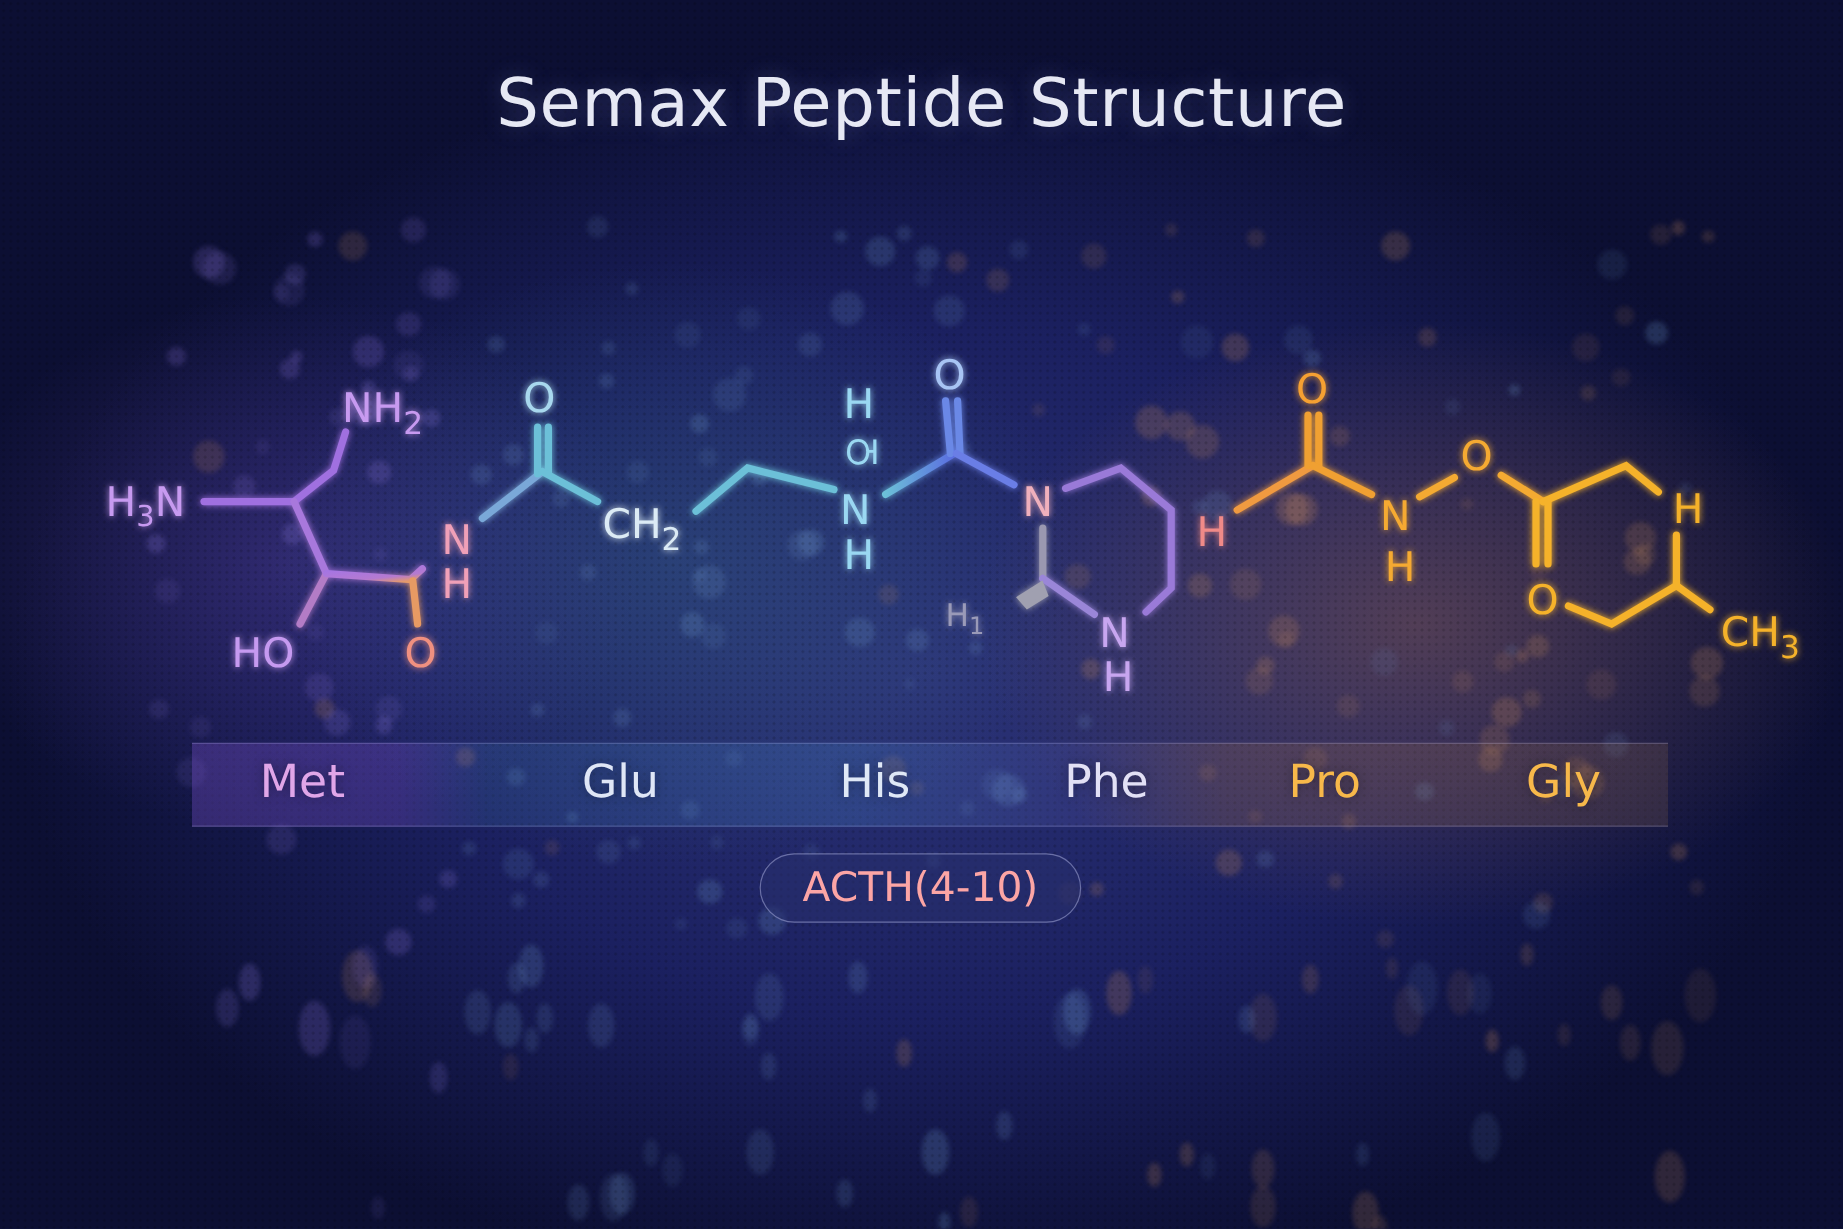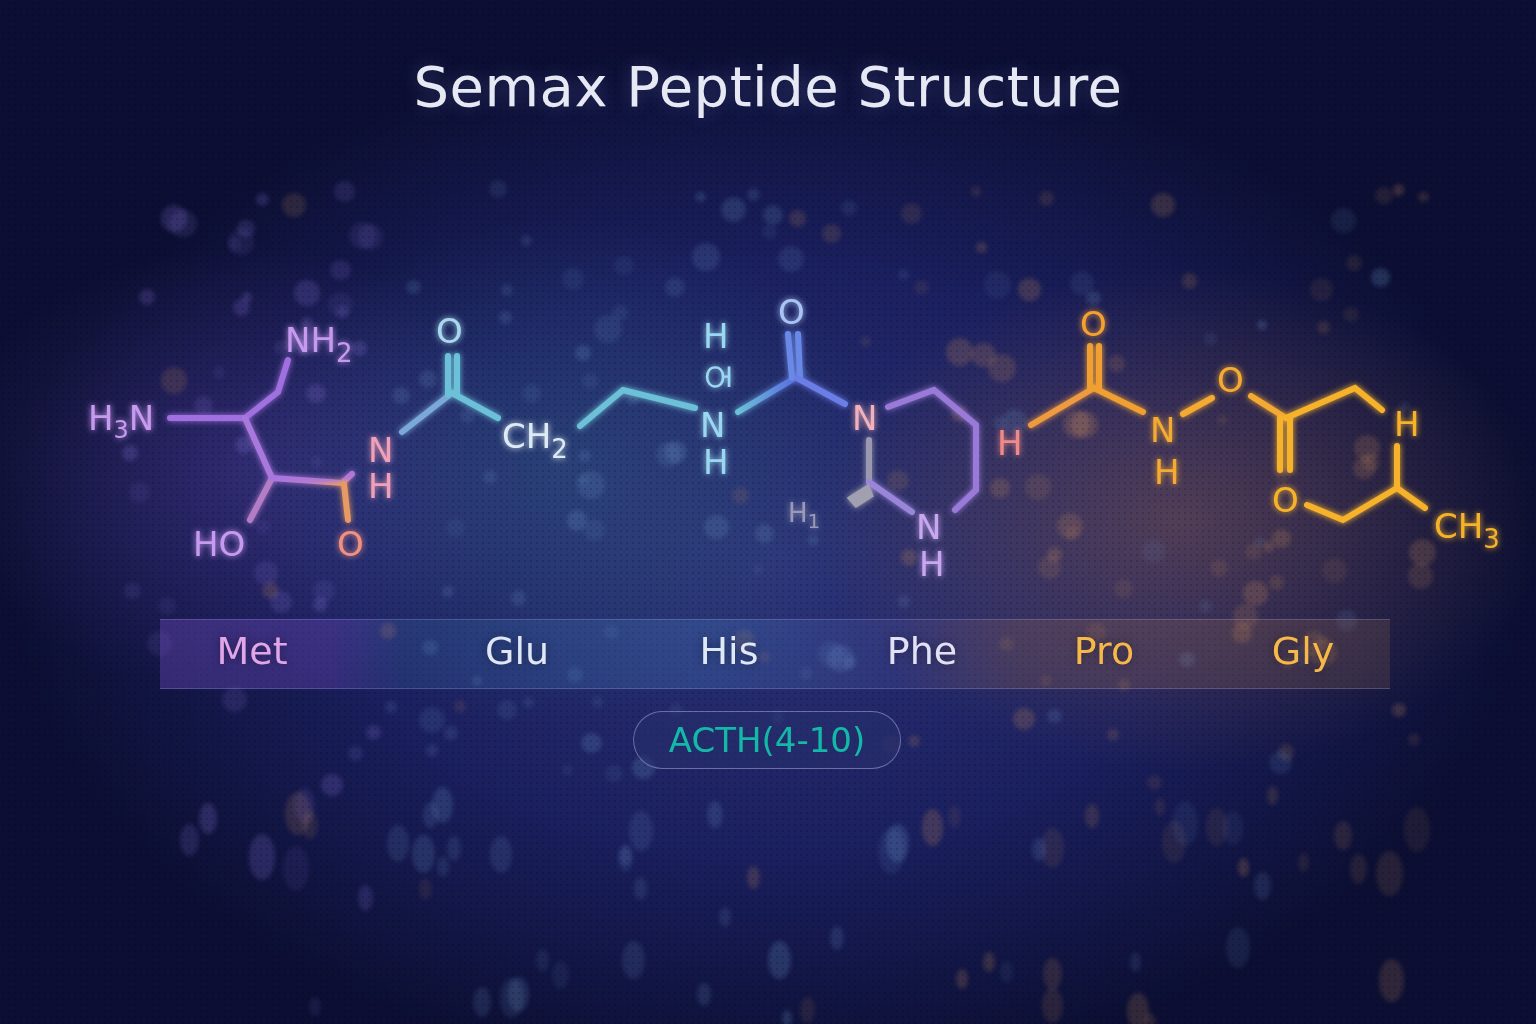--- a/index.html
+++ b/index.html
@@ -47,21 +47,21 @@
     .res {
       position: absolute; top: 629px; font-size: 38px; font-weight: 500;
       transform: translateX(-50%);
       text-shadow: 0 0 10px rgba(0,0,0,0.35);
     }
     .pill {
       position: absolute; left: 633px; top: 711px; width: 268px; height: 58px;
       border-radius: 29px; box-sizing: border-box;
       border: 1.5px solid rgba(190,195,240,0.45);
       background: rgba(40,48,110,0.55);
-      color: #14b8a6; font-size: 34px;
+      color: #fca5a5; font-size: 34px;
       display: flex; align-items: center; justify-content: center;
     }
     .lbl { font-family: "DejaVu Sans", sans-serif; font-size: 34px; }
   </style>
 </head>
 <body>
 
 <div class="bg"></div>
 <div class="bokeh" id="bokeh">
     <span style="left: 757.539px; top: 651.063px; width: 12.0785px; height: 12.0785px; background: rgba(200, 140, 90, 0.16);"></span>

